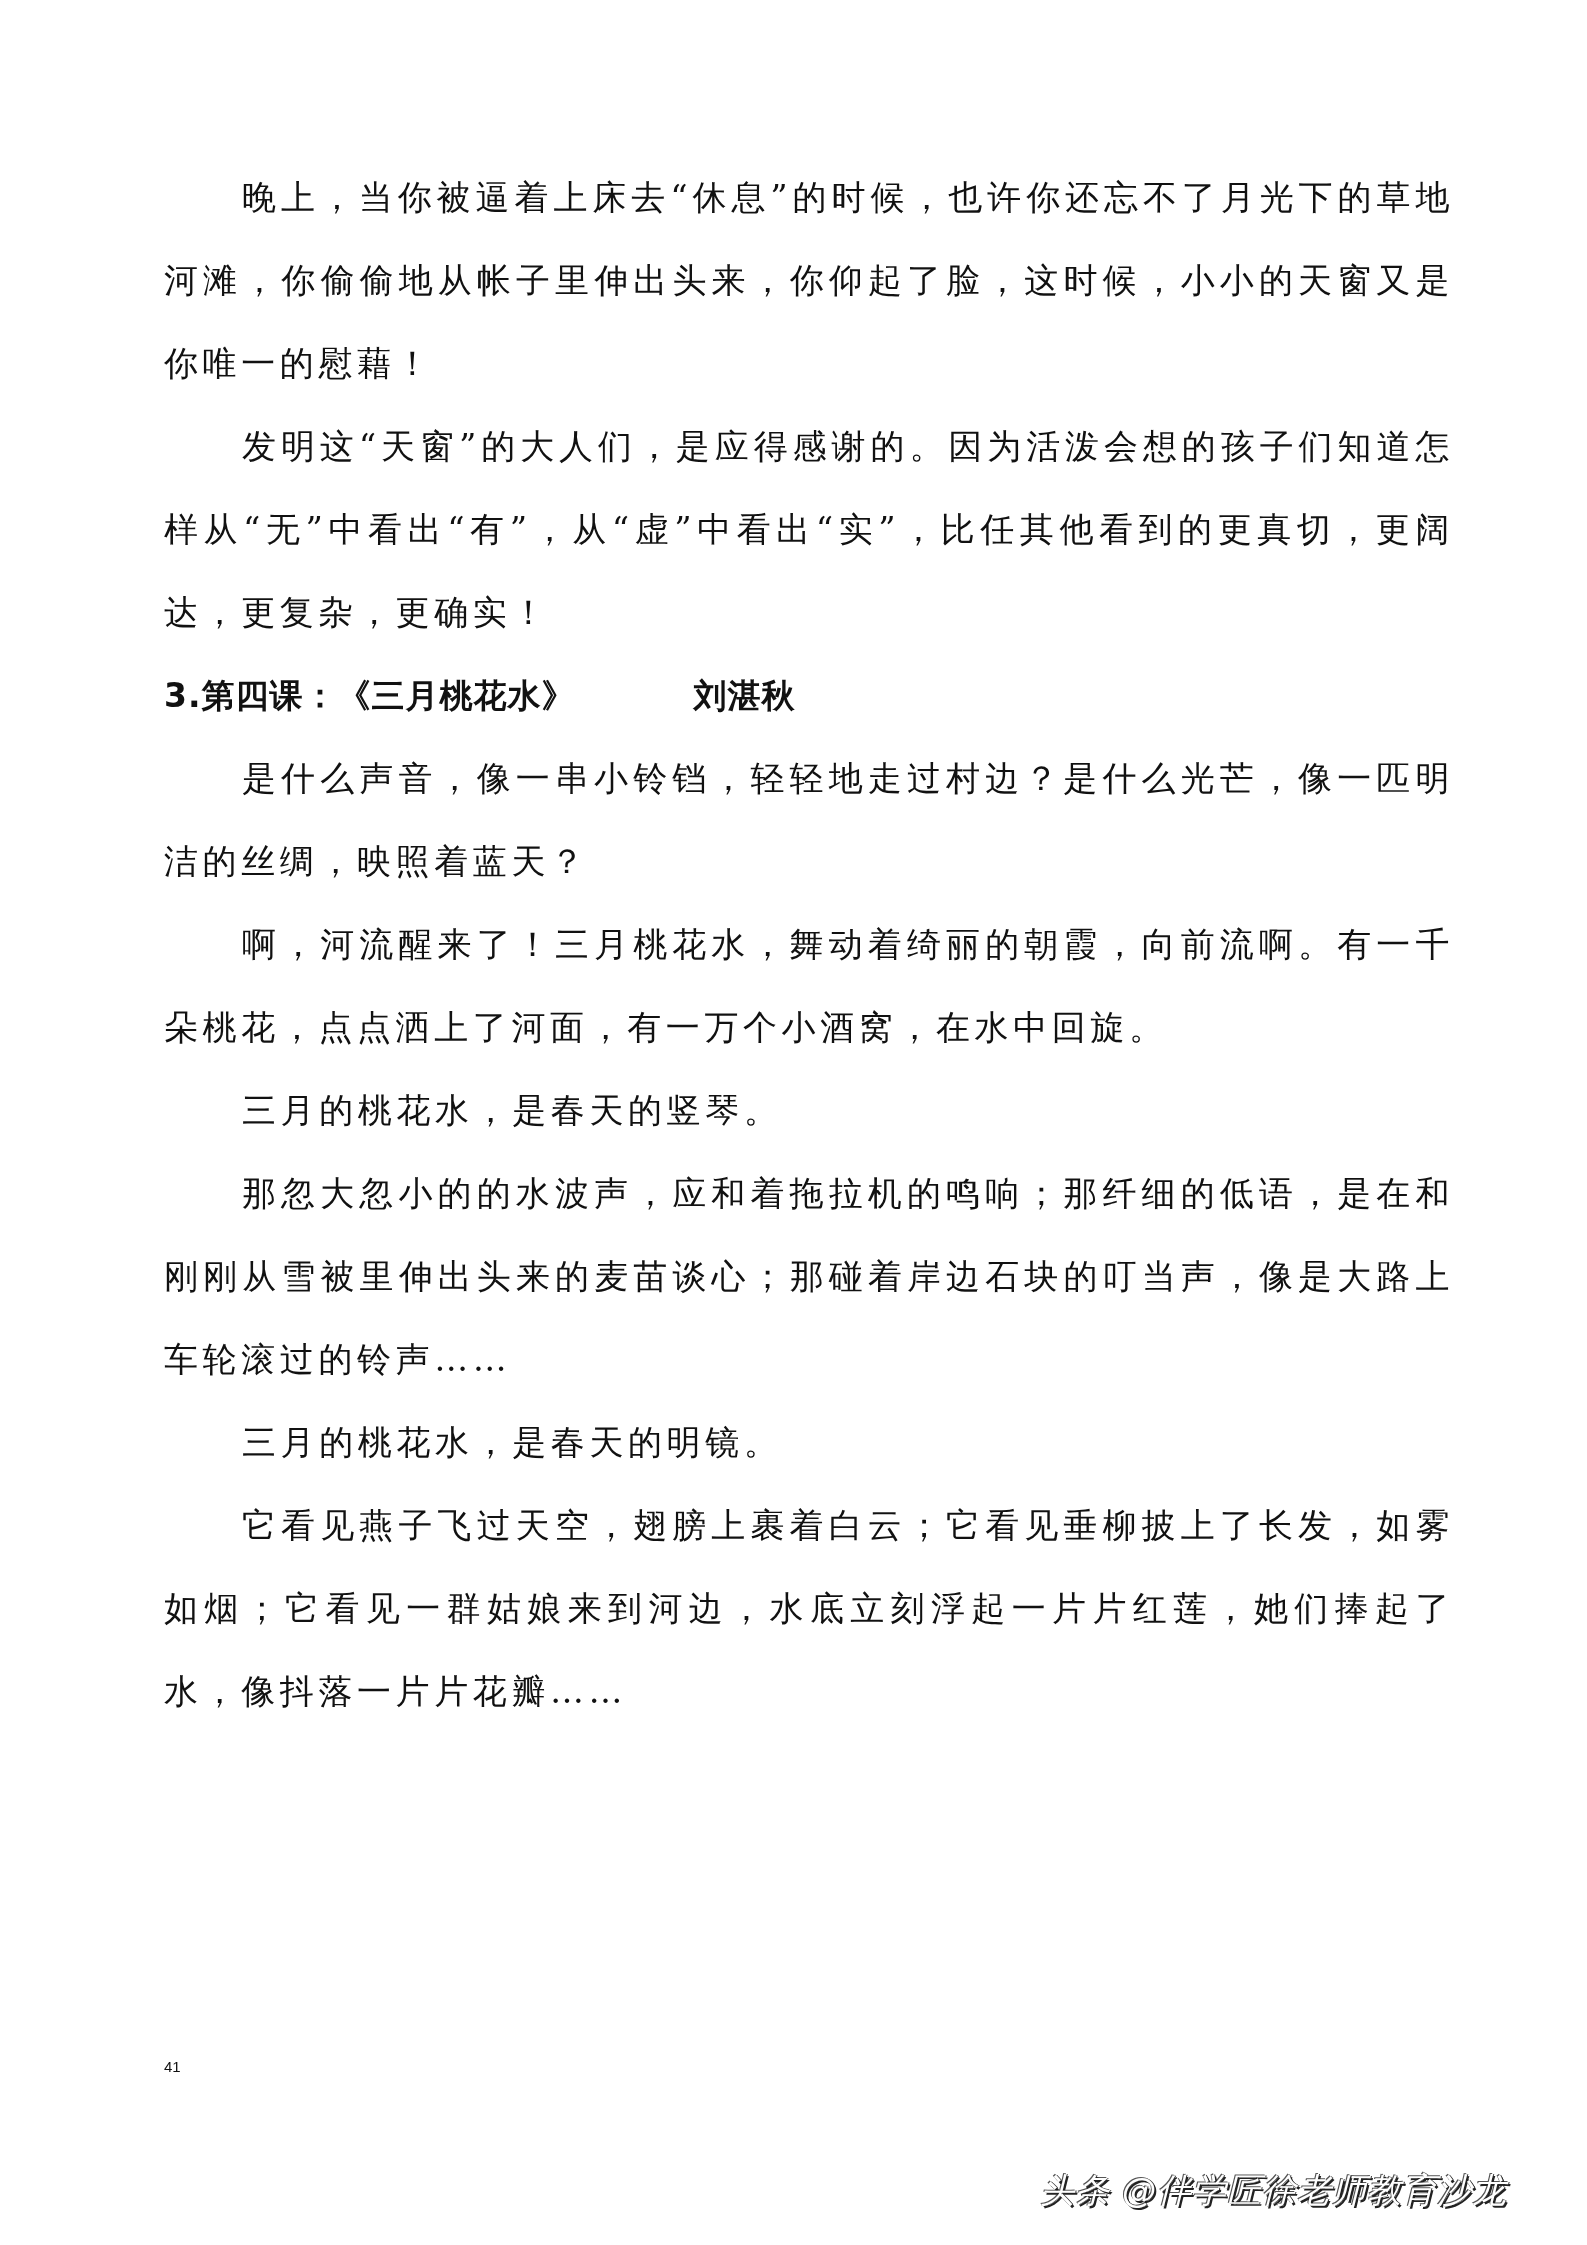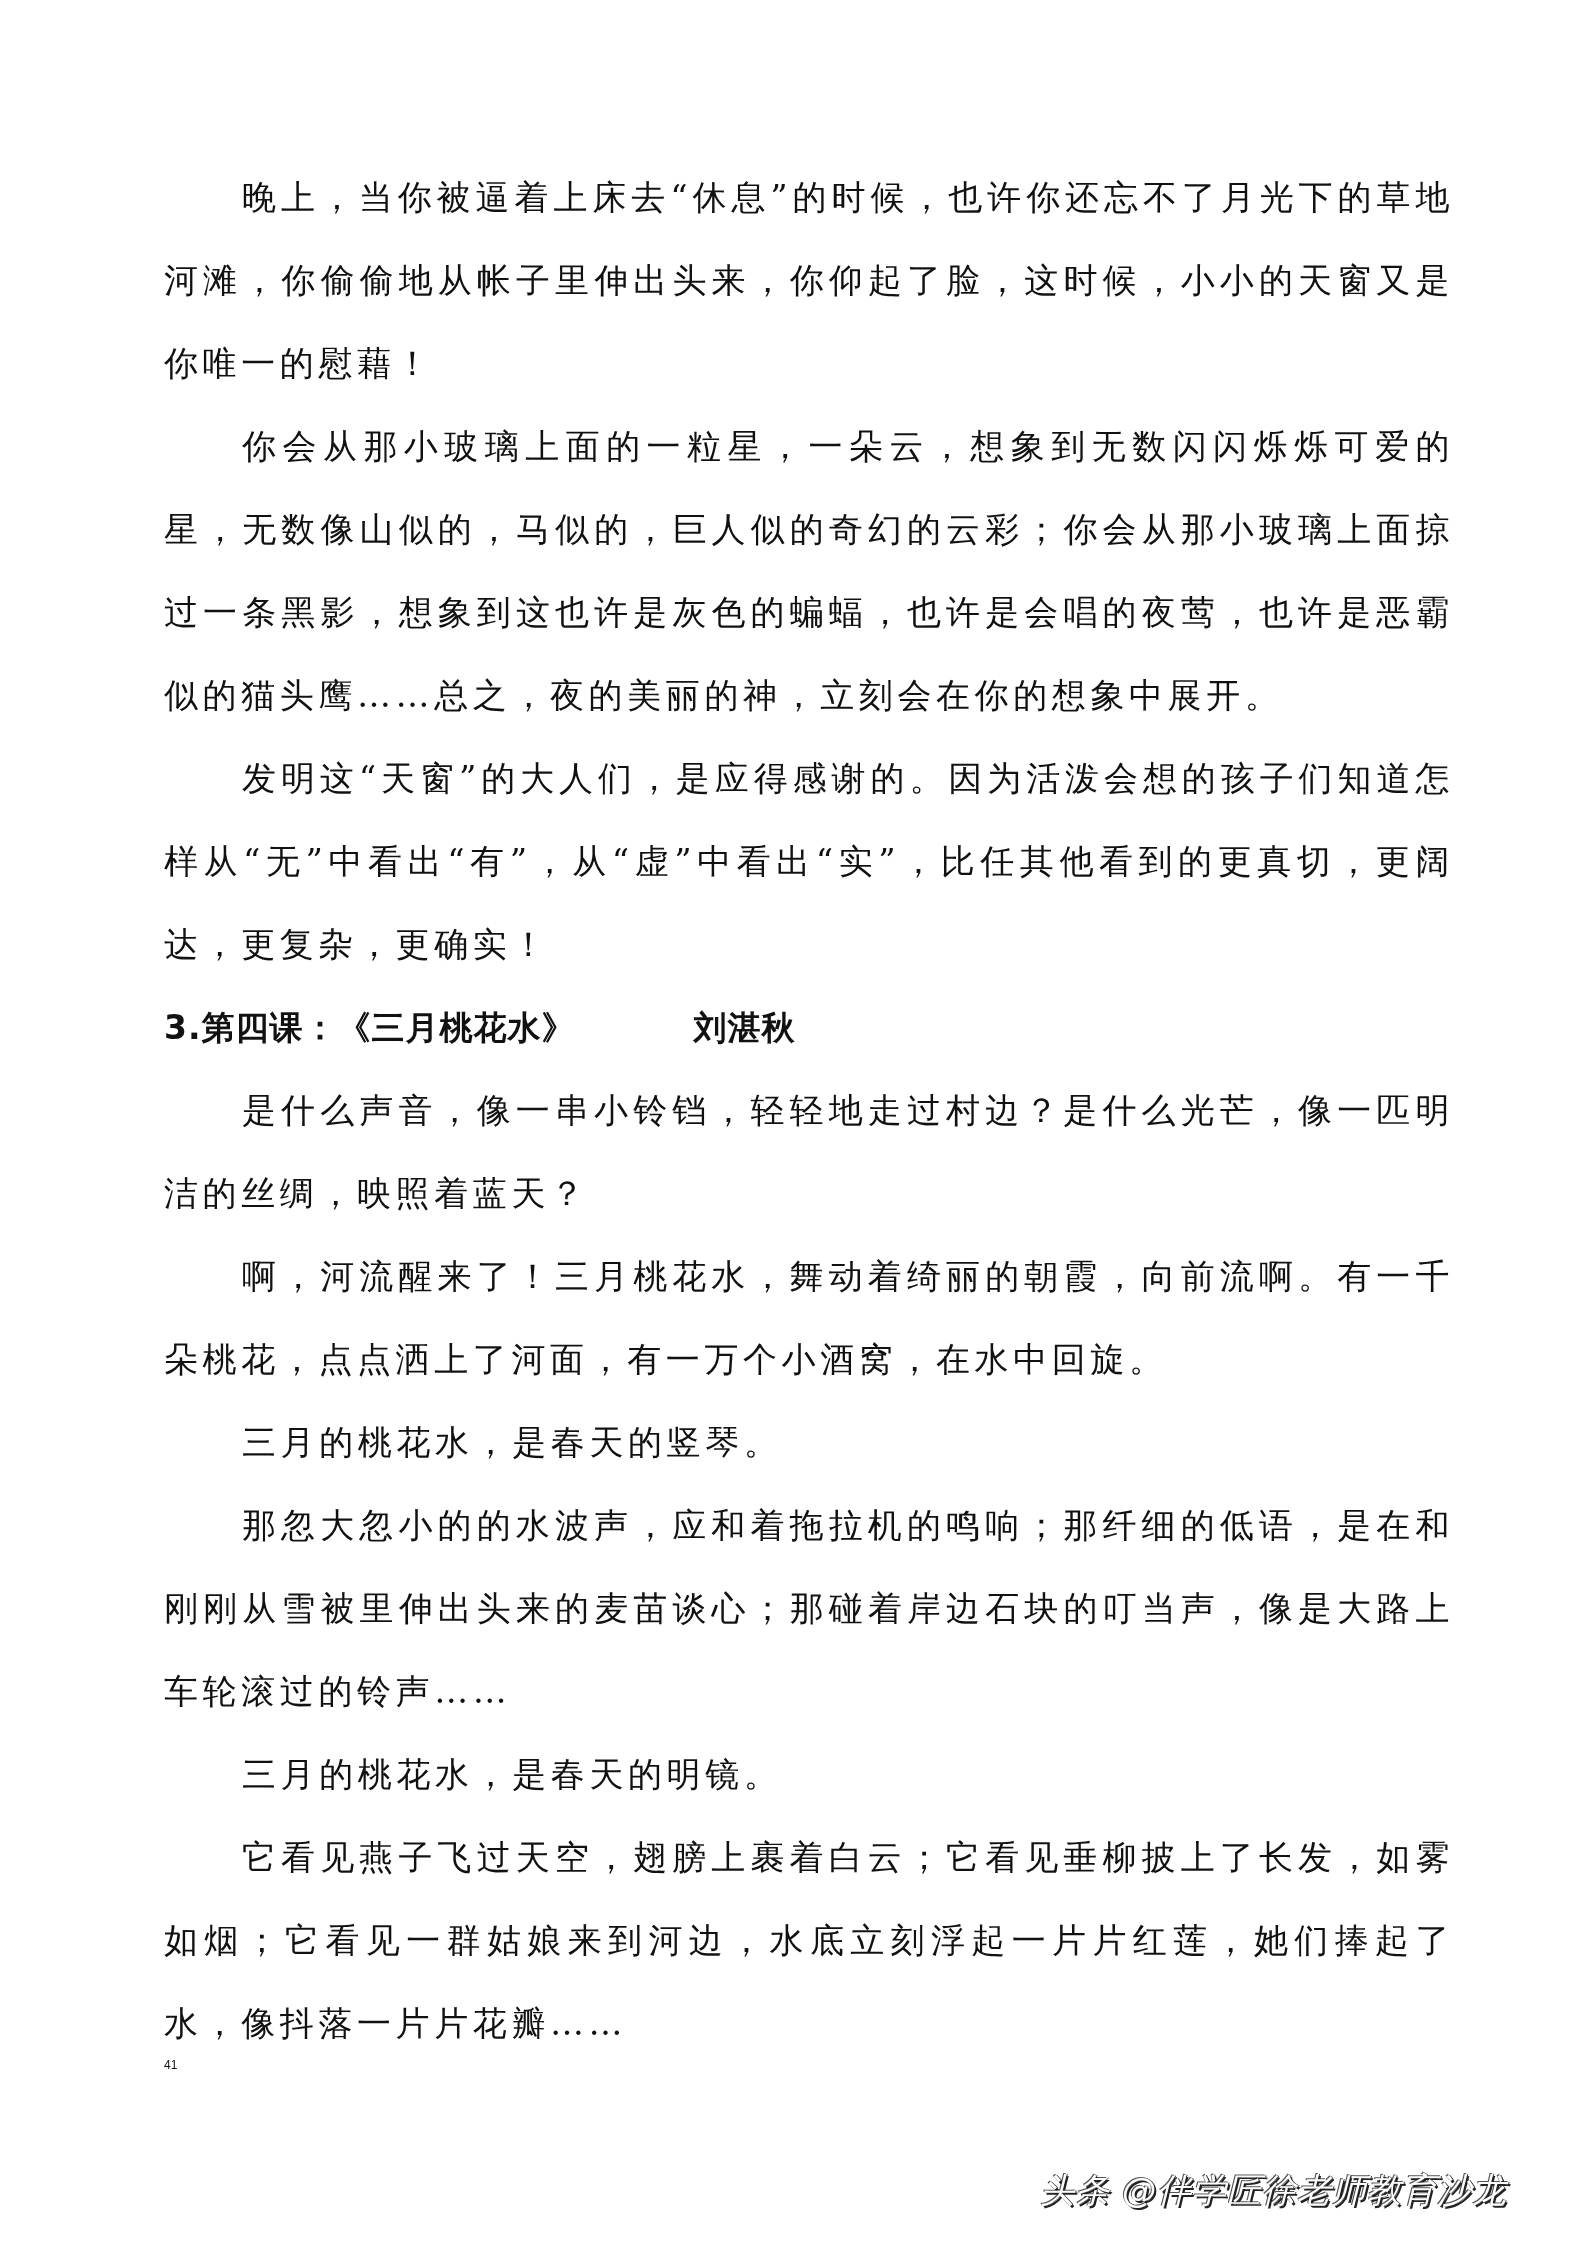--- a/index.html
+++ b/index.html
@@ -24,38 +24,37 @@
   .para.indent { text-indent: 78px; }
   .heading {
     font-size: 33px; line-height: 83px; font-weight: bold; margin: 0;
     letter-spacing: 1px;
     font-family: "DejaVu Sans", "Liberation Sans", sans-serif;
   }
   .heading .author { margin-left: 118px; }
   .page-number {
     position: absolute; left: 152px; top: 2058px;
     font-family: "Liberation Sans", "DejaVu Sans", sans-serif;
-    font-size: 12px; color: #111111;
+    font-size: 15px; color: #111111;
   }
   .watermark {
     position: absolute; right: 92px; top: 2168px;
     font-family: "DejaVu Sans", "Liberation Sans", sans-serif;
     font-size: 34px; color: #ffffff;
     text-shadow: 2px 2px 0 #222, -1px -1px 0 #555, 1px 0 0 #333;
     letter-spacing: 1px;
     font-style: italic;
   }
 </style>
 </head>
 <body>
 
 <div class="page">
   <div class="body-text">
     <p class="para indent">晚上，当你被逼着上床去“休息”的时候，也许你还忘不了月光下的草地河滩，你偷偷地从帐子里伸出头来，你仰起了脸，这时候，小小的天窗又是你唯一的慰藉！</p>
-    <p class="para indent">你会从那小玻璃上面的一粒星，一朵云，想象到无数闪闪烁烁可爱的星，无数像山似的，马似的，巨人似的奇幻的云彩；你会从那小玻璃上面掠过一条黑影，想象到这也许是灰色的蝙蝠，也许是会唱的夜莺，也许是恶霸似的猫头鹰……总之，夜的美丽的神，立刻会在你的想象中展开。</p>
     <p class="para indent">发明这“天窗”的大人们，是应得感谢的。因为活泼会想的孩子们知道怎样从“无”中看出“有”，从“虚”中看出“实”，比任其他看到的更真切，更阔达，更复杂，更确实！</p>
     <p class="heading"><span>3.第四课：《三月桃花水》</span><span class="author">刘湛秋</span></p>
     <p class="para indent">是什么声音，像一串小铃铛，轻轻地走过村边？是什么光芒，像一匹明洁的丝绸，映照着蓝天？</p>
     <p class="para indent">啊，河流醒来了！三月桃花水，舞动着绮丽的朝霞，向前流啊。有一千朵桃花，点点洒上了河面，有一万个小酒窝，在水中回旋。</p>
     <p class="para indent">三月的桃花水，是春天的竖琴。</p>
     <p class="para indent">那忽大忽小的的水波声，应和着拖拉机的鸣响；那纤细的低语，是在和刚刚从雪被里伸出头来的麦苗谈心；那碰着岸边石块的叮当声，像是大路上车轮滚过的铃声……</p>
     <p class="para indent">三月的桃花水，是春天的明镜。</p>
     <p class="para indent">它看见燕子飞过天空，翅膀上裹着白云；它看见垂柳披上了长发，如雾如烟；它看见一群姑娘来到河边，水底立刻浮起一片片红莲，她们捧起了水，像抖落一片片花瓣……</p>
   </div>
   <div class="page-number">41</div>

